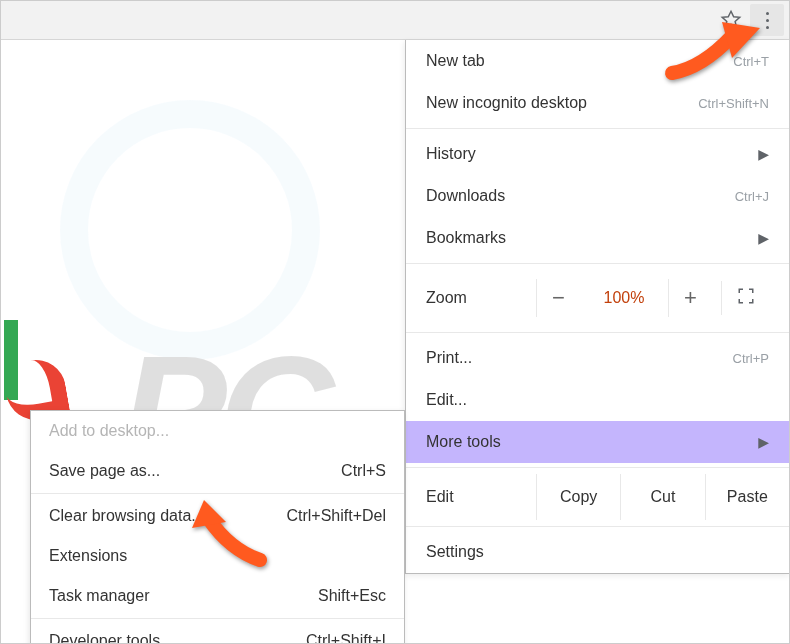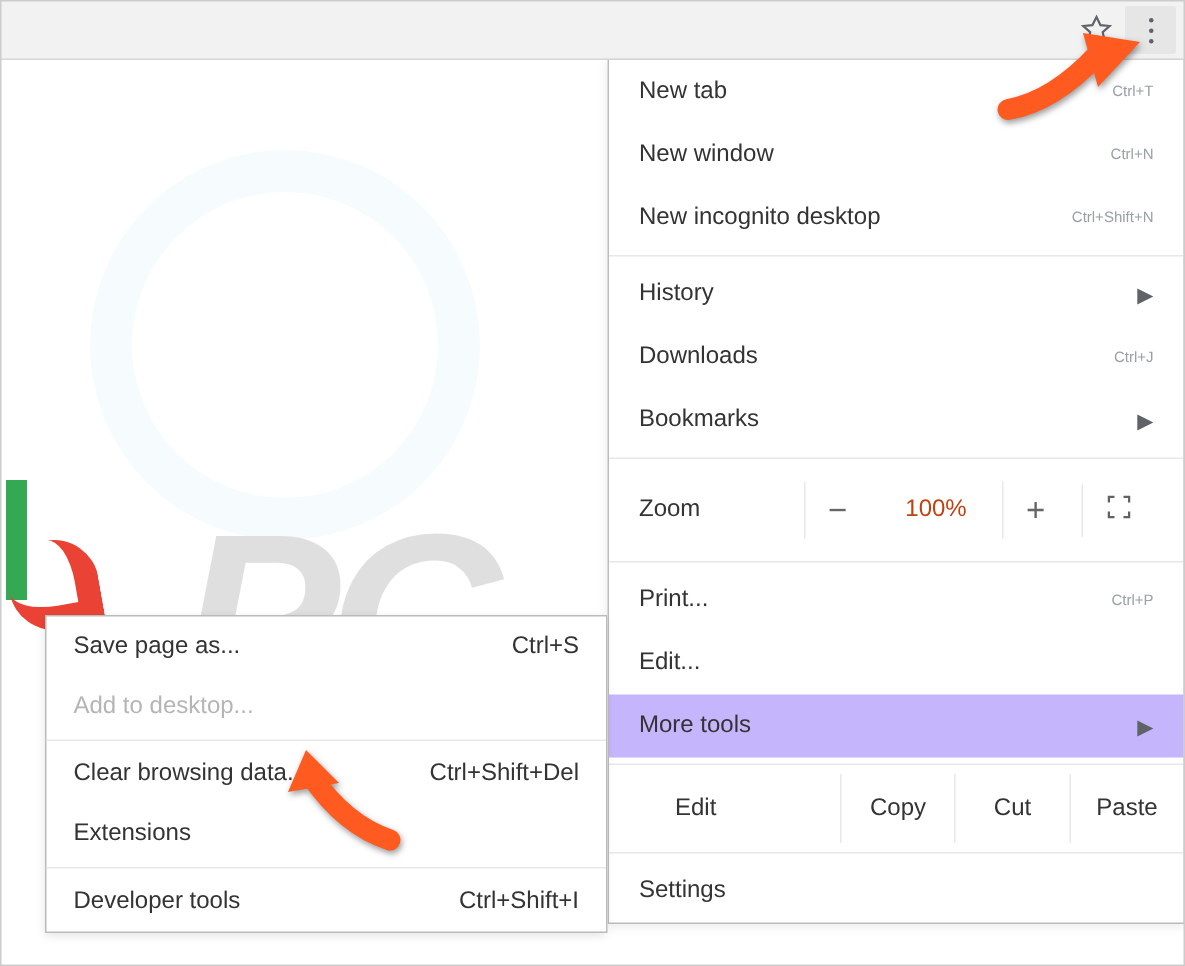--- a/index.html
+++ b/index.html
@@ -39,33 +39,33 @@
   position: absolute; left: 405px; top: 40px; width: 385px;
   background: #fff; border: 1px solid #bbb; border-top: none;
   box-shadow: -1px 2px 6px rgba(0,0,0,.08);
   font-size: 16px; color: #333;
 }
 .menu .row {
   display: flex; align-items: center; justify-content: space-between;
   padding: 10px 20px; height: 42px; cursor: default;
 }
 .menu .row .label { color: #333; }
-.menu .row .shortcut { color: #9aa0a6; font-size: 10px; }
+.menu .row .shortcut { color: #9aa0a6; font-size: 13px; }
 .menu .sep { height: 1px; background: #e8e8e8; margin: 4px 0; }
 .menu .arrow { color:#5f6368; font-size:14px; }
 .menu .highlight { background: #c4b5fd; }
 .zoom-row {
   display:flex; align-items:center; padding: 8px 20px; height:60px;
 }
 .zoom-row .label { flex:0 0 110px; }
 .zoom-controls { flex:1; display:flex; align-items:center; justify-content:space-between; }
 .zoom-controls .btn { width:44px; text-align:center; color:#666; font-size:22px; cursor:pointer; border-left:1px solid #e8e8e8; padding:6px 0;}
 .zoom-controls .pct { width:70px; text-align:center; color:#c2410c; }
 .zoom-controls .full { width:48px; text-align:center; color:#666; border-left:1px solid #e8e8e8; padding:6px 0;}
-.edit-row { display:flex; align-items:center; padding: 0 0 0 20px; height:50px;margin-left:24px; }
+.edit-row { display:flex; align-items:center; padding: 0 0 0 20px; height:50px; }
 .edit-row .label { flex:0 0 110px; }
 .edit-row .ebtn { flex:1; text-align:center; color:#333; border-left:1px solid #e8e8e8; padding:14px 0;}
 .edit-row .ebtn:first-of-type{border-left:1px solid #e8e8e8;}
 
 
 .submenu {
   position: absolute; left: 30px; top: 410px; width: 375px;
   background: #fff; border: 1px solid #bbb;
   box-shadow: -1px 2px 6px rgba(0,0,0,.1);
   font-size: 16px; color: #333;
@@ -102,24 +102,20 @@
     <span></span>
       <span></span>
       <span></span>
   </div>
 </div>
 
 <div class="menu">
   <div class="row">
     <span class="label">New tab</span>
     <span class="shortcut">Ctrl+T</span>
-  </div>
-  <div class="row">
-    <span class="label">New window</span>
-    <span class="shortcut">Ctrl+N</span>
   </div>
   <div class="row">
     <span class="label">New incognito desktop</span>
     <span class="shortcut">Ctrl+Shift+N</span>
   </div>
   <div class="sep"></div>
   <div class="row">
     <span class="label">History</span>
     <span class="arrow">▶</span>
   </div>
@@ -165,34 +161,38 @@
     <span class="ebtn">Paste</span>
   </div>
   <div class="sep"></div>
   <div class="row">
     <span class="label">Settings</span>
   </div>
 
 </div>
 
 <div class="submenu">
+  <div class="row disabled">
+    <span class="label">Add to desktop...</span>
+  </div>
   <div class="row">
     <span class="label">Save page as...</span>
     <span class="shortcut">Ctrl+S</span>
   </div>
-  <div class="row disabled">
-    <span class="label">Add to desktop...</span>
-  </div>
   <div class="sep"></div>
   <div class="row">
     <span class="label">Clear browsing data...</span>
     <span class="shortcut">Ctrl+Shift+Del</span>
   </div>
   <div class="row">
     <span class="label">Extensions</span>
+  </div>
+  <div class="row">
+    <span class="label">Task manager</span>
+    <span class="shortcut">Shift+Esc</span>
   </div>
   <div class="sep"></div>
   <div class="row">
     <span class="label">Developer tools</span>
     <span class="shortcut">Ctrl+Shift+I</span>
   </div>
 </div>
 
 <svg class="anno-arrow" style="left:662px; top:18px;" width="100" height="70">
   <path d="M10 55 Q 40 50 70 18" stroke="#ff5a1f" stroke-width="14" fill="none" stroke-linecap="round"></path>

